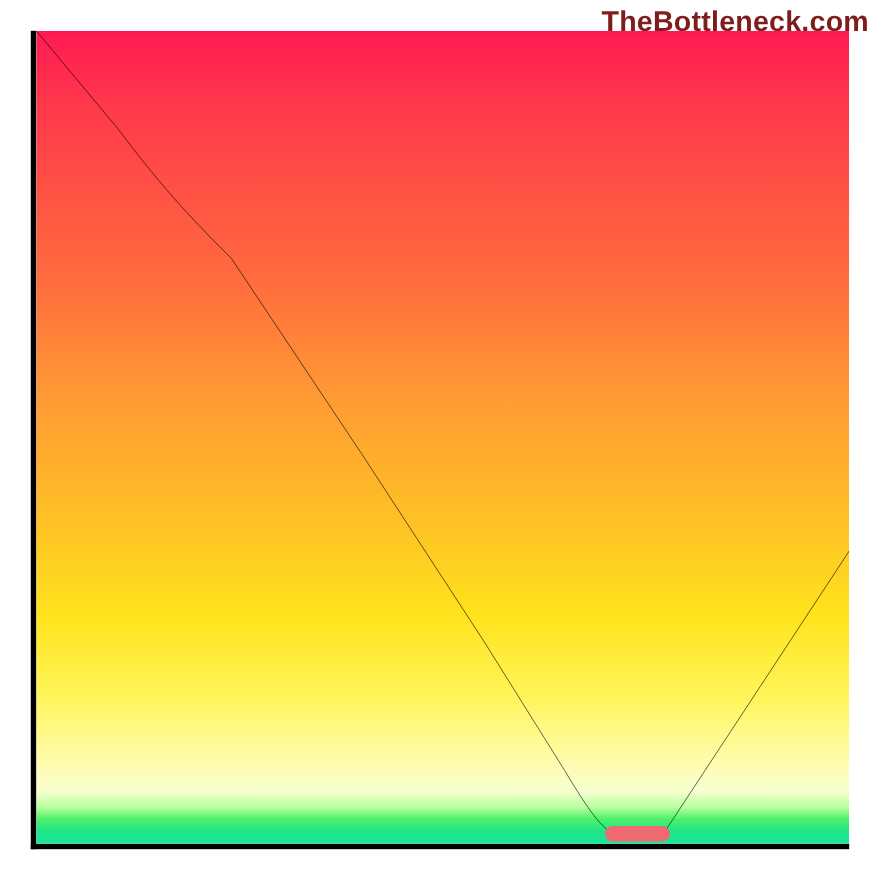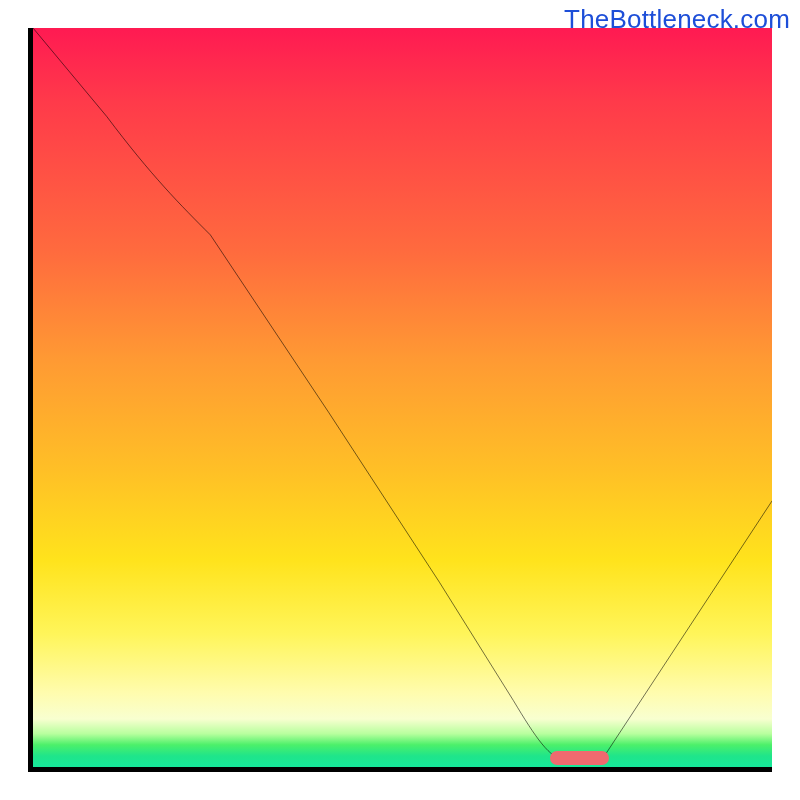--- a/index.html
+++ b/index.html
@@ -13,22 +13,22 @@
   .chart-wrap {
     position: relative;
     width: 800px;
     height: 800px;
   }
   .watermark {
     position: absolute;
     top: 4px;
     right: 10px;
     font-size: 26px;
-    font-weight: 400;
-    color: #1d4ed8;
+    font-weight: 700;
+    color: #7f1d1d;
     letter-spacing: 0.2px;
   }
   .plot-area {
     position: absolute;
     left: 28px;
     top: 28px;
     width: 744px;
     height: 744px;
     box-sizing: border-box;
     

